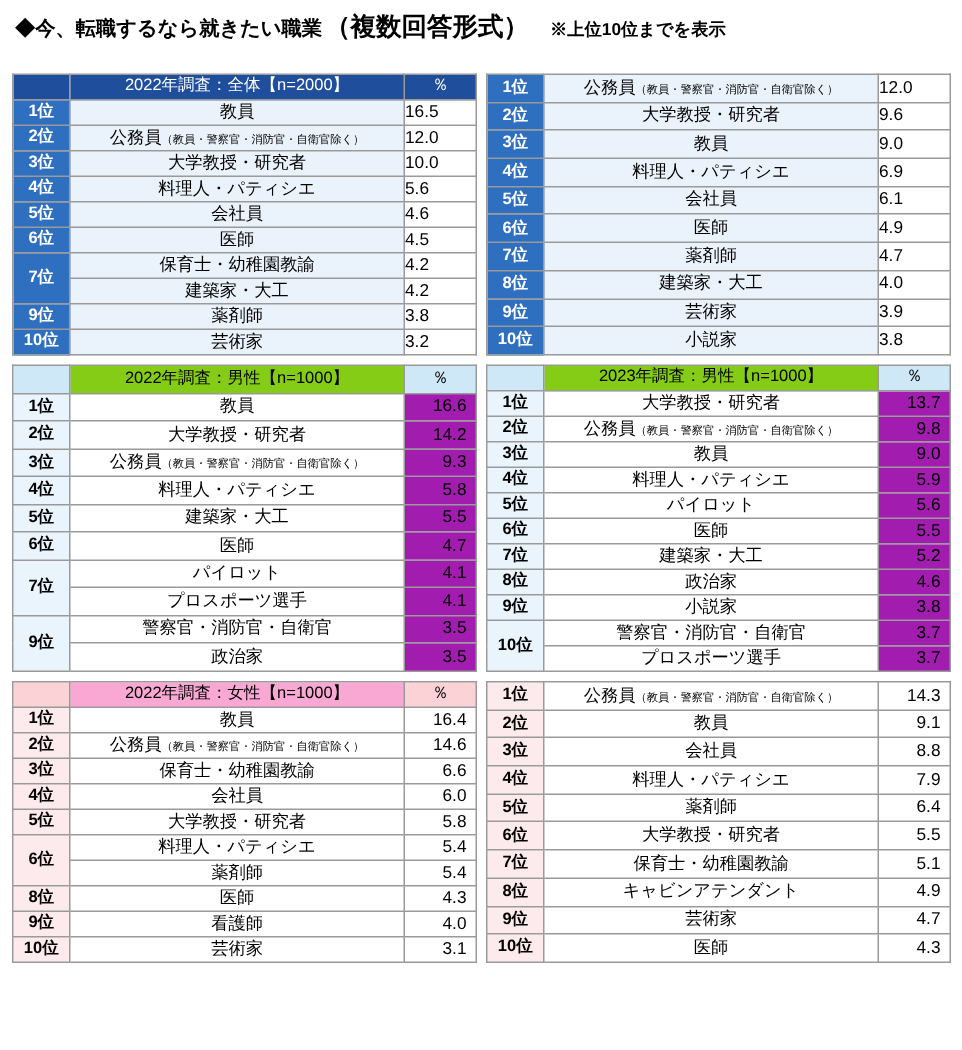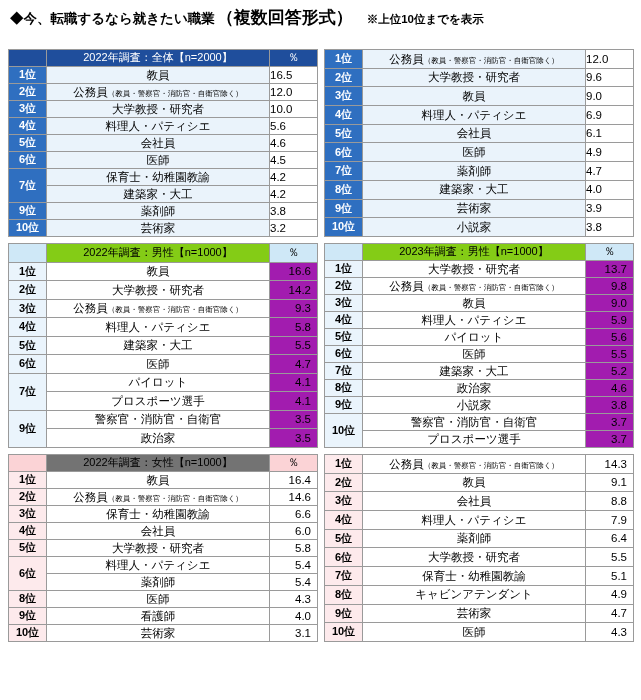--- a/index.html
+++ b/index.html
@@ -69,21 +69,21 @@
   
   .theme-lblue .hdr .h-rank { background: #cfe8f7; }
   .theme-lblue .hdr .h-title { background: #84cc16; color: #000; }
   .theme-lblue .hdr .h-pct { background: #cfe8f7; color: #000; }
   .theme-lblue td.rank { background: #eaf4fc; color: #000; font-weight: bold; }
   .theme-lblue td.job { background: #ffffff; text-align: center; }
   .theme-lblue td.pct { background: #a21caf; text-align: right; padding-right: 6px; }
 
   
   .theme-pink .hdr .h-rank { background: #fbd3d6; }
-  .theme-pink .hdr .h-title { background: #737373; color: #000; }
+  .theme-pink .hdr .h-title { background: #f9a8d4; color: #000; }
   .theme-pink .hdr .h-pct { background: #fbd3d6; color: #000; }
   .theme-pink td.rank { background: #fdeaec; color: #000; font-weight: bold; }
   .theme-pink td.job { background: #ffffff; text-align: center; }
   .theme-pink td.pct { background: #ffffff; text-align: right; padding-right: 6px; }
 
   .job-main { font-size: 11.5px; }
   .job-sub { font-size: 7.5px; }
   .pct-val { font-size: 11.5px; }
   .rank-val { font-size: 11px; }
 </style>

